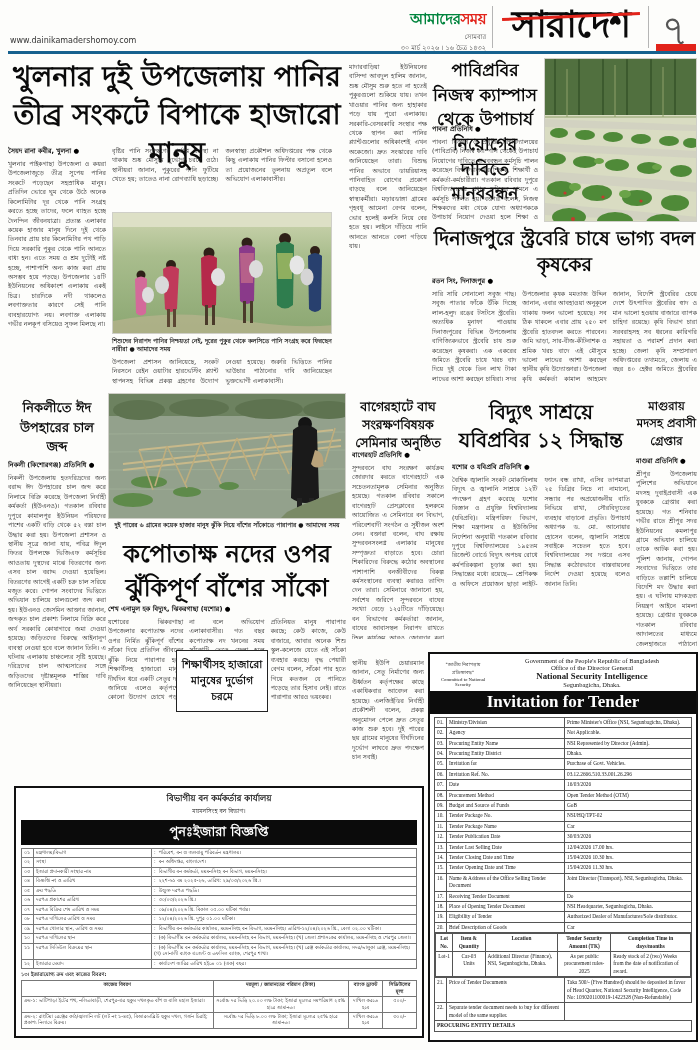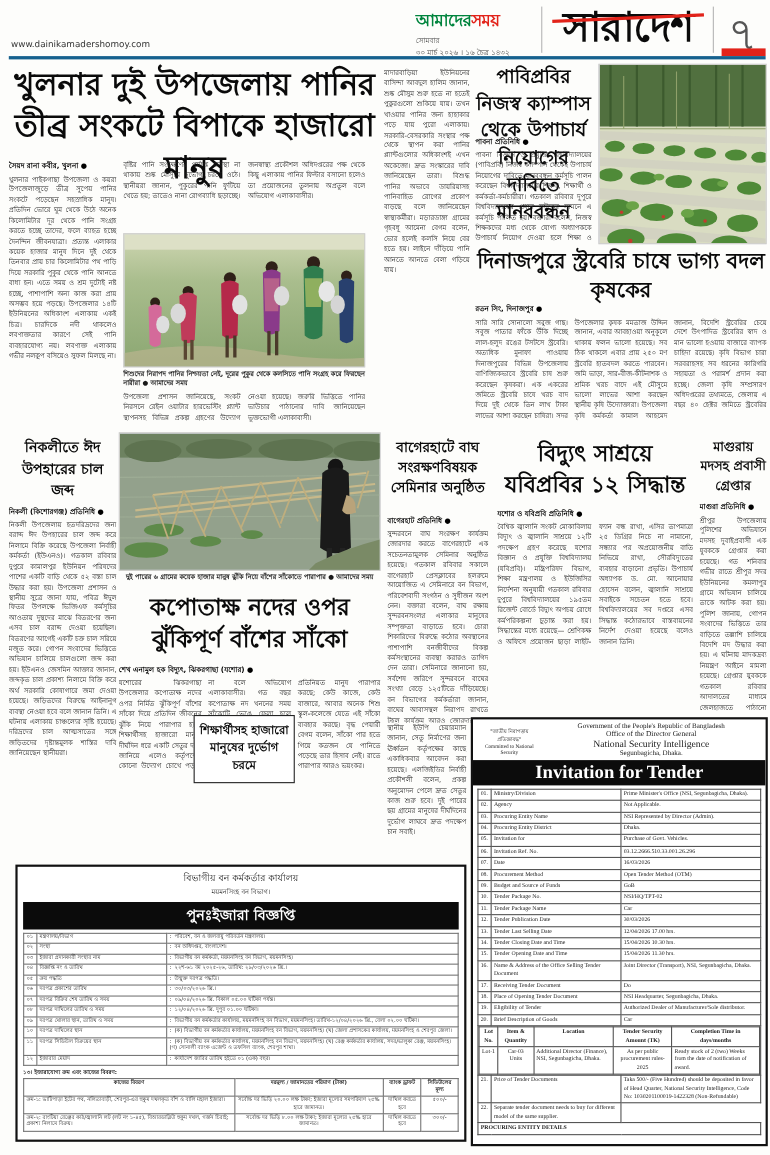--- a/index.html
+++ b/index.html
@@ -23,21 +23,21 @@
   .tender{border:2px solid #111;background:#fff;font-family:"Liberation Serif",serif;overflow:hidden;padding:3px 4px}
   .tender table{border-collapse:collapse;width:100%}
   .tender td,.tender th{border:1px solid #555;padding:1px 2px;vertical-align:top;font-size:5.3px;line-height:1.4;font-family:"Liberation Serif",serif}
   .tbanner{background:#0c0c0c;color:#fff;text-align:center;margin:3px -4px;padding:2px 0}
 </style>
 </head>
 <body>
 
 <div class="abs" style="left:0;top:0;width:700px;height:55px">
   <div class="abs" style="left:10px;top:36px;font-size:8px;color:#333">www.dainikamadershomoy.com</div>
-  <div class="abs" style="left:378px;top:7px;width:108px;">
+  <div class="abs" style="left:378px;top:7px;width:108px;text-align:right">
     <div style="font-size:15px;font-weight:bold;letter-spacing:-0.5px"><span style="color:#00843d">আমাদের</span><span style="color:#e2231a">সময়</span></div>
     <div style="font-size:6.5px;color:#444;margin-top:0">সোমবার</div>
     <div style="font-size:6.5px;color:#444">৩০ মার্চ ২০২৬ । ১৬ চৈত্র ১৪৩২</div>
   </div>
   <div class="abs vdiv" style="left:492px;top:6px;height:42px"></div>
   <div class="abs hl" style="left:498px;top:2px;width:146px;font-size:37px;letter-spacing:-1px;line-height:1.25">সারাদেশ</div>
   <div class="abs" style="left:502px;top:15px;width:138px;height:2.5px;background:#e2231a;transform:rotate(-2.5deg)"></div>
   <div class="abs vdiv" style="left:648px;top:6px;height:42px"></div>
   <div class="abs" style="left:652px;top:-2px;width:46px;text-align:center;font-size:42px;color:#555">৭</div>
   <div class="abs" style="left:656px;top:44px;width:40px;height:7px;background:#e2231a"></div>
@@ -237,51 +237,51 @@
       <path d="M184 36 Q196 26 208 36 L210 104 Q196 114 182 104 Z" fill="#1a1a1a"></path>
       <path d="M206 56 Q216 58 214 72 Q206 76 202 70 Z" fill="#b9a37a"></path>
       <rect x="188" y="104" width="5" height="16" fill="#222"></rect>
         <rect x="200" y="104" width="5" height="16" fill="#222"></rect>
     </g>
     <path d="M170 126 L238 126 L238 96 Q206 104 178 118 Z" fill="#7a8a66"></path>
   </svg>
 </div>
 <div class="abs cap" style="left:108px;top:521px;width:238px;height:13px;text-align:center">দুই পারের ৬ গ্রামের কয়েক হাজার মানুষ ঝুঁকি নিয়ে বাঁশের সাঁকোতে পারাপার ● আমাদের সময়</div>
 
-<div class="abs hl" style="left:108px;top:538px;width:238px;font-size:21px;line-height:1.4">কপোতাক্ষ নদের ওপর ঝুঁকিপূর্ণ বাঁশের সাঁকো</div>
+<div class="abs hl" style="left:108px;top:538px;width:238px;font-size:24px;line-height:1.4">কপোতাক্ষ নদের ওপর ঝুঁকিপূর্ণ বাঁশের সাঁকো</div>
 <div class="abs" style="left:108px;top:604px;width:238px;height:178px;overflow:hidden">
   <div class="byline">শেখ এনামুল হক বিদ্যুৎ, ঝিকরগাছা (যশোর) ●</div>
   <div class="bodytext cols3" style="height:164px">যশোরের ঝিকরগাছা উপজেলার কপোতাক্ষ নদের ওপর নির্মিত ঝুঁকিপূর্ণ বাঁশের সাঁকো দিয়ে প্রতিদিন জীবনের ঝুঁকি নিয়ে পারাপার হচ্ছে শিক্ষার্থীসহ হাজারো মানুষ। দীর্ঘদিন ধরে একটি সেতুর দাবি জানিয়ে এলেও কর্তৃপক্ষের কোনো উদ্যোগ চোখে পড়ছে না বলে অভিযোগ এলাকাবাসীর। গত বছর কপোতাক্ষ নদ খননের সময় সাঁকোটি ভেঙে ফেলা হলে চরম বিপাকে পড়েন স্থানীয়রা। পরে নিজেদের অর্থায়নে গ্রামবাসী নতুন করে সাঁকোটি নির্মাণ করেন। সরেজমিন দেখা যায়, সাঁকোর ওপর দিয়ে প্রতিনিয়ত মানুষ পারাপার করছে; কেউ কাজে, কেউ বাজারে, আবার অনেক শিশু স্কুল-কলেজে যেতে এই সাঁকো ব্যবহার করছে। বৃদ্ধ পেয়ারী বেগম বলেন, সাঁকো পার হতে গিয়ে কতজন যে পানিতে পড়েছে তার হিসাব নেই। রাতে পারাপার আরও ভয়ংকর।</div>
 </div>
 <div class="abs" style="left:176px;top:650px;width:92px;height:62px;background:#fff;border:1.5px solid #222;display:flex;align-items:center;justify-content:center;padding:4px">
   <div class="hl" style="font-size:10.5px;line-height:1.5">শিক্ষার্থীসহ হাজারো মানুষের দুর্ভোগ চরমে</div>
 </div>
 <div class="abs bodytext" style="left:352px;top:658px;width:72px;height:122px">স্থানীয় ইউপি চেয়ারম্যান জানান, সেতু নির্মাণের জন্য ঊর্ধ্বতন কর্তৃপক্ষের কাছে একাধিকবার আবেদন করা হয়েছে। এলজিইডির নির্বাহী প্রকৌশলী বলেন, প্রকল্প অনুমোদন পেলে দ্রুত সেতুর কাজ শুরু হবে। দুই পারের ছয় গ্রামের মানুষের দীর্ঘদিনের দুর্ভোগ লাঘবে দ্রুত পদক্ষেপ চান সবাই।</div>
 
 <div class="abs hl" style="left:352px;top:398px;width:92px;font-size:12.5px;line-height:1.45">বাগেরহাটে বাঘ সংরক্ষণবিষয়ক সেমিনার অনুষ্ঠিত</div>
-<div class="abs" style="left:352px;top:468px;width:92px;height:190px;overflow:hidden">
+<div class="abs" style="left:352px;top:450px;width:92px;height:190px;overflow:hidden">
   <div class="byline">বাগেরহাট প্রতিনিধি ●</div>
   <div class="bodytext" style="height:176px">সুন্দরবনে বাঘ সংরক্ষণ কার্যক্রম জোরদার করতে বাগেরহাটে এক সচেতনতামূলক সেমিনার অনুষ্ঠিত হয়েছে। গতকাল রবিবার সকালে বাগেরহাট প্রেসক্লাবের হলরুমে আয়োজিত এ সেমিনারে বন বিভাগ, পরিবেশবাদী সংগঠন ও সুধীজন অংশ নেন। বক্তারা বলেন, বাঘ রক্ষায় সুন্দরবনসংলগ্ন এলাকার মানুষের সম্পৃক্ততা বাড়াতে হবে। চোরা শিকারিদের বিরুদ্ধে কঠোর অবস্থানের পাশাপাশি বনজীবীদের বিকল্প কর্মসংস্থানের ব্যবস্থা করারও তাগিদ দেন তারা। সেমিনারে জানানো হয়, সর্বশেষ জরিপে সুন্দরবনে বাঘের সংখ্যা বেড়ে ১২৫টিতে দাঁড়িয়েছে। বন বিভাগের কর্মকর্তারা জানান, বাঘের আবাসস্থল নিরাপদ রাখতে টহল কার্যক্রম আরও জোরদার করা হয়েছে।</div>
 </div>
 
 <div class="abs hl" style="left:452px;top:398px;width:178px;font-size:20px;line-height:1.4">বিদ্যুৎ সাশ্রয়ে যবিপ্রবির ১২ সিদ্ধান্ত</div>
 <div class="abs" style="left:452px;top:462px;width:178px;height:186px;overflow:hidden">
   <div class="byline">যশোর ও যবিপ্রবি প্রতিনিধি ●</div>
   <div class="bodytext cols2" style="height:172px">বৈশ্বিক জ্বালানি সংকট মোকাবিলায় বিদ্যুৎ ও জ্বালানি সাশ্রয়ে ১২টি পদক্ষেপ গ্রহণ করেছে যশোর বিজ্ঞান ও প্রযুক্তি বিশ্ববিদ্যালয় (যবিপ্রবি)। মন্ত্রিপরিষদ বিভাগ, শিক্ষা মন্ত্রণালয় ও ইউজিসির নির্দেশনা অনুযায়ী গতকাল রবিবার দুপুরে বিশ্ববিদ্যালয়ের ১৯৫তম রিজেন্ট বোর্ডে বিদ্যুৎ অপচয় রোধে কর্মপরিকল্পনা চূড়ান্ত করা হয়। সিদ্ধান্তের মধ্যে রয়েছে— শ্রেণিকক্ষ ও অফিসে প্রয়োজন ছাড়া লাইট-ফ্যান বন্ধ রাখা, এসির তাপমাত্রা ২৫ ডিগ্রির নিচে না নামানো, সন্ধ্যার পর অপ্রয়োজনীয় বাতি নিভিয়ে রাখা, সৌরবিদ্যুতের ব্যবহার বাড়ানো প্রভৃতি। উপাচার্য অধ্যাপক ড. মো. আনোয়ার হোসেন বলেন, জ্বালানি সাশ্রয়ে সবাইকে সচেতন হতে হবে। বিশ্ববিদ্যালয়ের সব দপ্তরে এসব সিদ্ধান্ত কঠোরভাবে বাস্তবায়নের নির্দেশ দেওয়া হয়েছে বলেও জানান তিনি।</div>
 </div>
 
 <div class="abs hl" style="left:636px;top:398px;width:61px;font-size:11.5px;line-height:1.5">মাগুরায় মদসহ প্রবাসী গ্রেপ্তার</div>
 <div class="abs" style="left:636px;top:456px;width:61px;height:194px;overflow:hidden">
   <div class="byline">মাগুরা প্রতিনিধি ●</div>
   <div class="bodytext" style="height:180px">শ্রীপুর উপজেলায় পুলিশের অভিযানে মদসহ দুবাইপ্রবাসী এক যুবককে গ্রেপ্তার করা হয়েছে। গত শনিবার গভীর রাতে শ্রীপুর সদর ইউনিয়নের কমলাপুর গ্রামে অভিযান চালিয়ে তাকে আটক করা হয়। পুলিশ জানায়, গোপন সংবাদের ভিত্তিতে তার বাড়িতে তল্লাশি চালিয়ে বিদেশি মদ উদ্ধার করা হয়। এ ঘটনায় মাদকদ্রব্য নিয়ন্ত্রণ আইনে মামলা হয়েছে। গ্রেপ্তার যুবককে গতকাল রবিবার আদালতের মাধ্যমে জেলহাজতে পাঠানো হয়েছে বলে জানান থানার ভারপ্রাপ্ত কর্মকর্তা।</div>
 </div>
 
 <div class="abs lease" style="left:14px;top:786px;width:410px;height:252px">
   <div style="text-align:center">
-    <div style="font-size:8.5px;font-weight:normal">বিভাগীয় বন কর্মকর্তার কার্যালয়</div>
+    <div style="font-size:8.5px;font-weight:bold">বিভাগীয় বন কর্মকর্তার কার্যালয়</div>
     <div style="font-size:6px">ময়মনসিংহ বন বিভাগ।</div>
   </div>
   <div class="banner">পুনঃইজারা বিজ্ঞপ্তি</div>
   <table>
       <tbody id="lease-rows">
         <tr>
           <td style="width:12px">০১</td>
           <td style="width:118px">মন্ত্রণালয়/বিভাগ</td>
           <td><span style="margin-right:3px">:</span>পরিবেশ, বন ও জলবায়ু পরিবর্তন মন্ত্রণালয়।</td>
         </tr>
@@ -372,21 +372,21 @@
 
 <div class="abs tender" style="left:428px;top:652px;width:270px;height:390px">
   <div style="display:flex;align-items:flex-start">
     <div style="width:58px;padding-top:4px">
       <div style="font-size:4.6px;text-align:center;font-family:'DejaVu Sans',sans-serif">"জাতীয় নিরাপত্তায় প্রতিজ্ঞাবদ্ধ"</div>
       <div style="font-size:4.8px;text-align:center">Committed to National Security</div>
     </div>
     <div style="flex:1;text-align:center">
       <div style="font-size:6.4px">Government of the People's Republic of Bangladesh</div>
       <div style="font-size:6.8px">Office of the Director General</div>
-      <div style="font-size:8.8px;font-weight:normal">National Security Intelligence</div>
+      <div style="font-size:8.8px;font-weight:bold">National Security Intelligence</div>
       <div style="font-size:6.4px">Segunbagicha, Dhaka.</div>
     </div>
   </div>
   <div class="tbanner">
     <div style="font-size:17px;font-weight:bold;line-height:1.1">Invitation for Tender</div>
   </div>
   <table>
     <tbody id="tender-rows">
         <tr>
           <td style="width:12px">01.</td>

